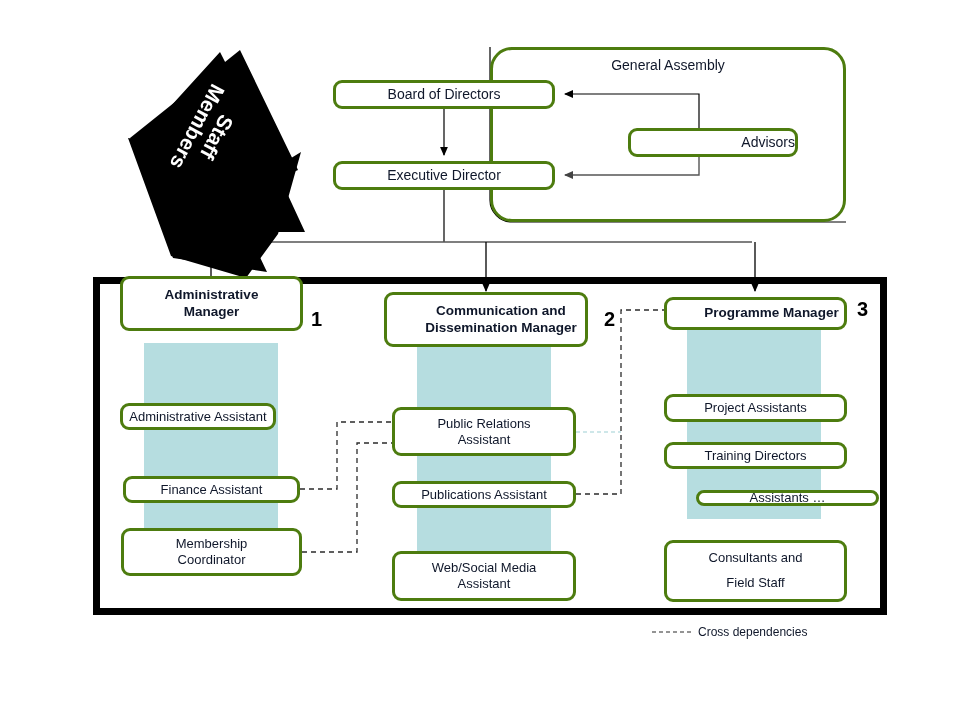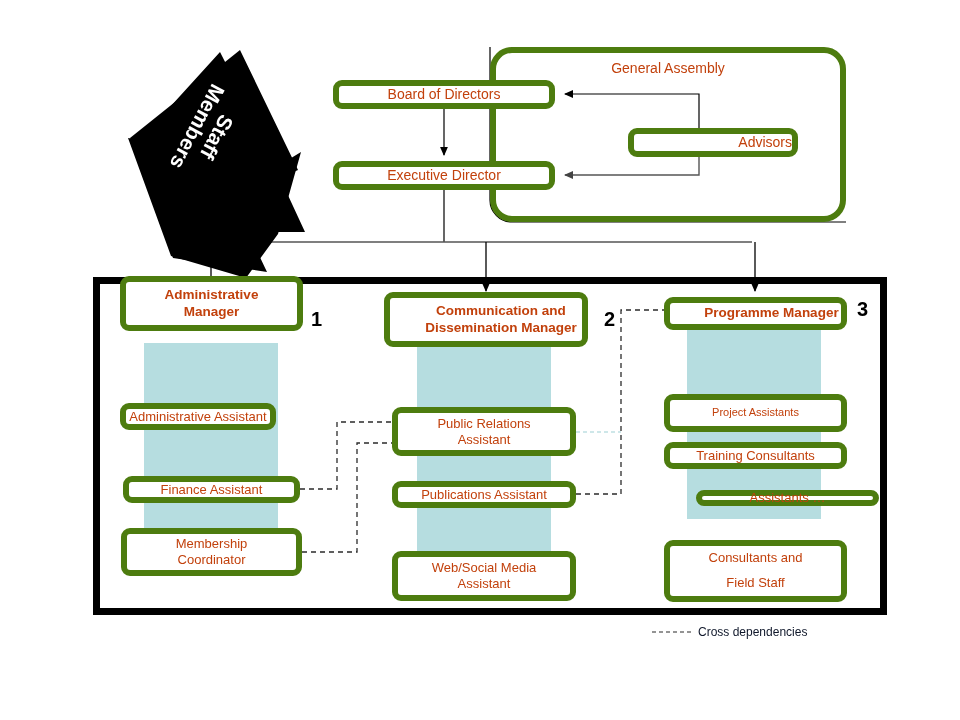--- a/index.html
+++ b/index.html
@@ -1,23 +1,23 @@
 <!DOCTYPE html>
 <html><head>
 <meta charset="utf-8">
 <style>
   html,body{margin:0;padding:0;background:#ffffff;}
   body{width:960px;height:720px;overflow:hidden;
        font-family:"Liberation Sans","DejaVu Sans",sans-serif;}
   #stage{position:relative;width:960px;height:720px;}
   svg#canvas{position:absolute;left:0;top:0;width:960px;height:720px;}
   .node{position:absolute;box-sizing:border-box;background:#ffffff;
-        border:6px solid #4d7c0f;border-radius:9px;
+        border:3px solid #4d7c0f;border-radius:9px;
         display:flex;align-items:center;justify-content:center;
-        text-align:center;line-height:1.22;color:#c2410c;z-index:6;}
+        text-align:center;line-height:1.22;color:#0f172a;z-index:6;}
   .node.ga{background:transparent;border-radius:22px;z-index:2;
            align-items:flex-start;justify-content:center;padding-top:7px;}
   .node.bold{font-weight:bold;}
   .numlabel{position:absolute;font-weight:bold;font-size:20px;color:#000;z-index:7;}
   .band{position:absolute;background:#b6dde0;z-index:1;}
   .mainframe{position:absolute;box-sizing:border-box;border:7px solid #000000;
              background:#ffffff;z-index:0;}
   .legendtext{position:absolute;font-size:12px;color:#0f172a;z-index:7;}
   .arrowblock{position:absolute;z-index:5;}
   .arrowblock svg{display:block;overflow:visible;}
@@ -161,26 +161,26 @@
 
   <div class="node" style="left:392px;top:551px;width:184px;height:50px;font-size:13px;">
     <span><span>Web/Social Media</span><br><span>Assistant</span></span>
   </div>
 
   <div class="node bold" style="left:664px;top:297px;width:183px;height:33px;font-size:13.5px;padding-left:32px;">
     <span>Programme Manager</span>
   </div>
   <div class="numlabel" style="left:857px;top:298px;">3</div>
 
-  <div class="node" style="left:664px;top:394px;width:183px;height:38px;font-size:11px;">
+  <div class="node" style="left:664px;top:394px;width:183px;height:28px;font-size:13px;">
     <span>Project Assistants</span>
   </div>
 
   <div class="node" style="left:664px;top:442px;width:183px;height:27px;font-size:13px;">
-    <span>Training Consultants</span>
+    <span>Training Directors</span>
   </div>
 
   <div class="node" style="left:664px;top:490px;width:183px;height:16px;font-size:13px;margin-left:32px;">
     <span>Assistants …</span>
   </div>
 
   <div class="node" style="left:664px;top:540px;width:183px;height:62px;font-size:13px;line-height:1.9;">
     <span><span>Consultants and</span><br><span>Field Staff</span></span>
   </div>
 

